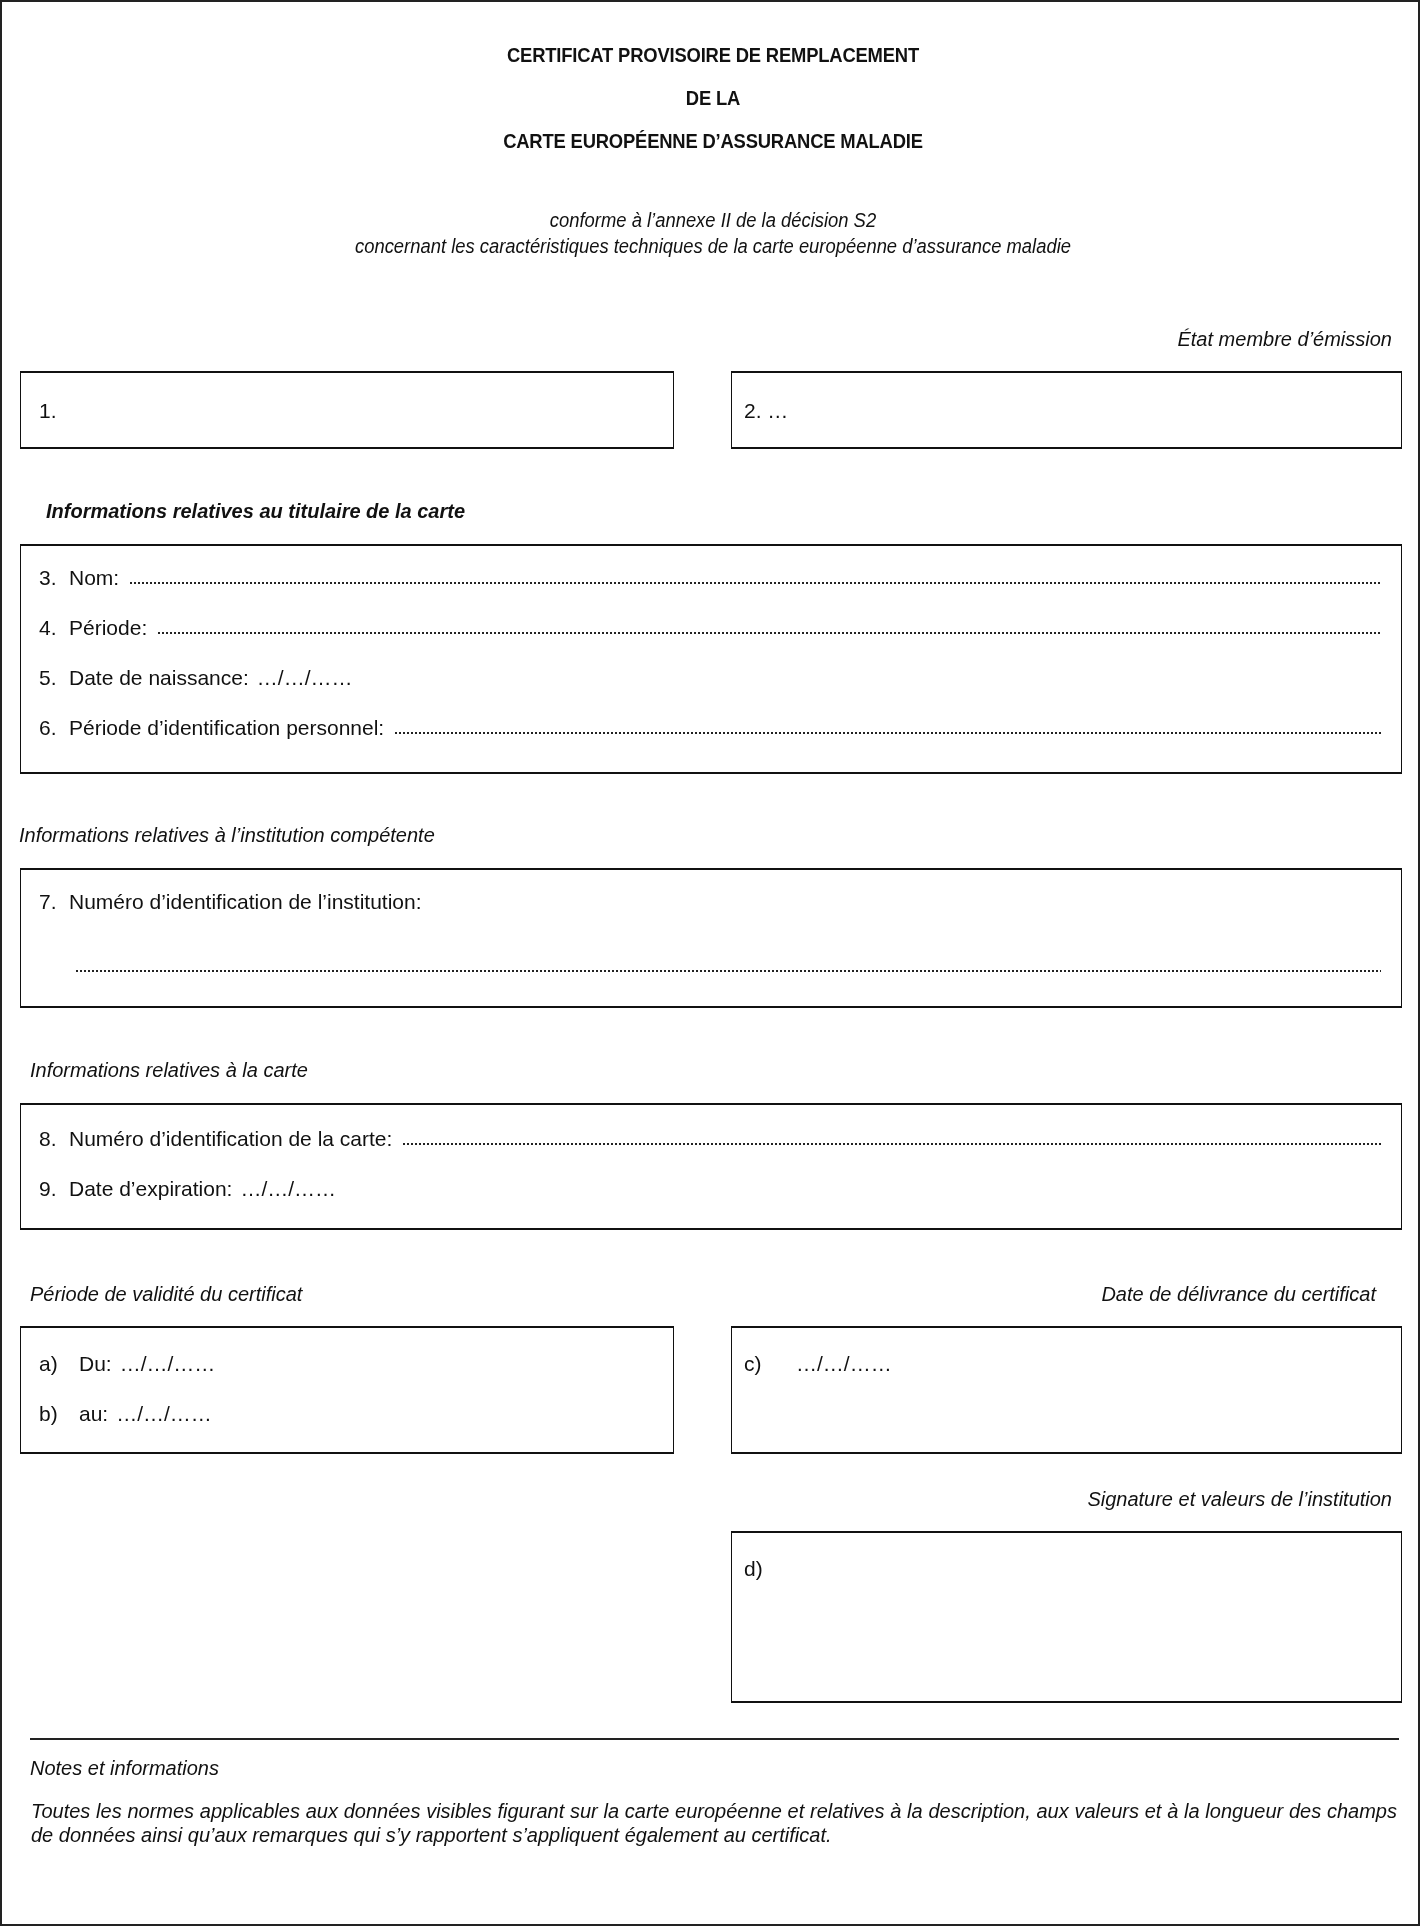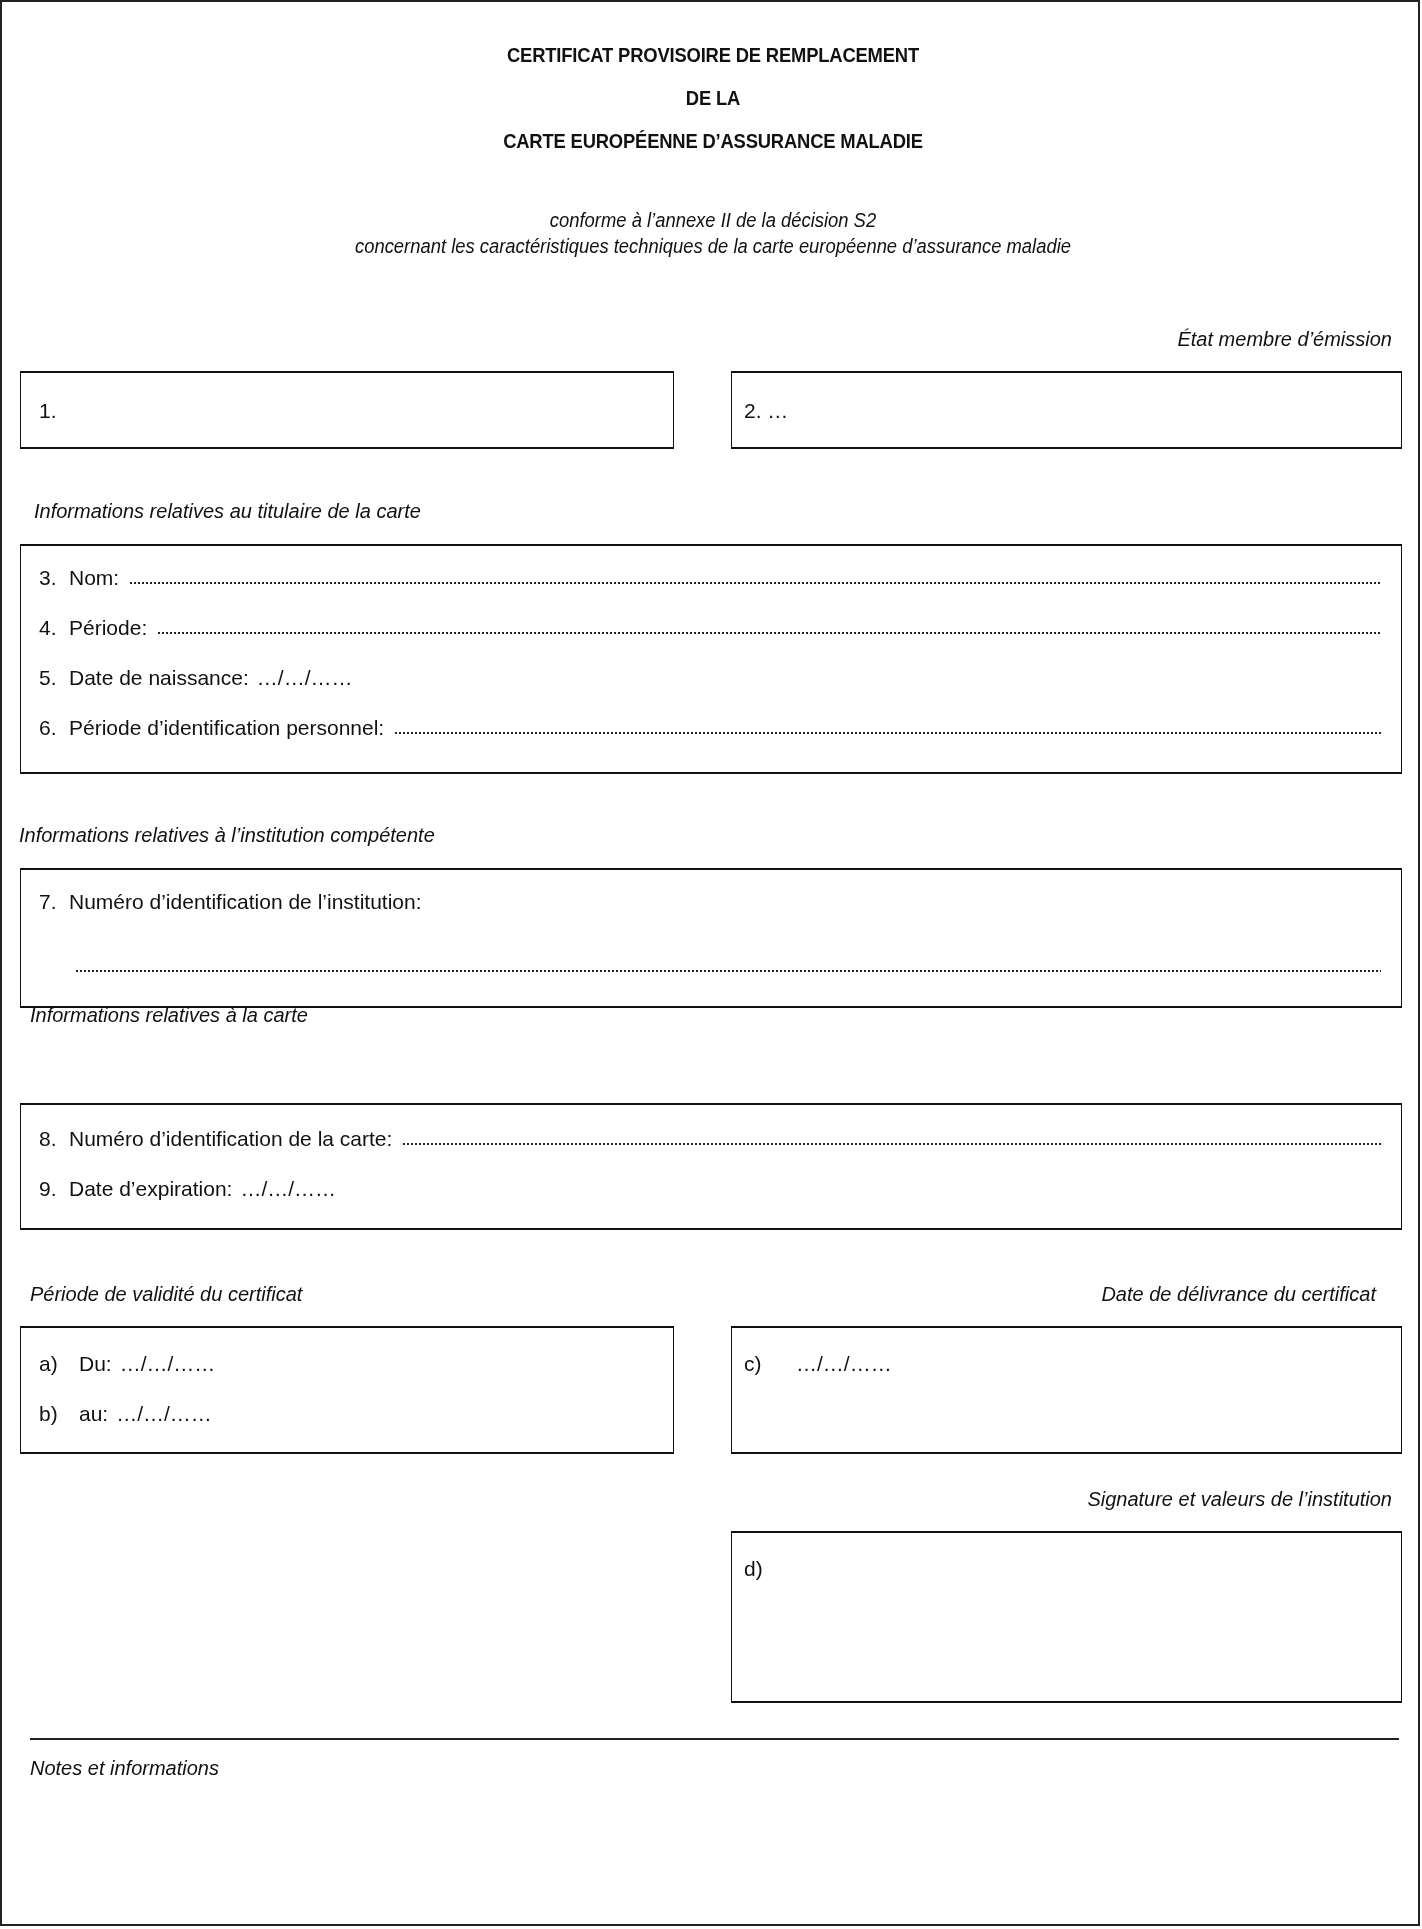--- a/index.html
+++ b/index.html
@@ -67,21 +67,21 @@
     <div class="field" style="left:18px; top:26px;">
       <span>1.</span>
     </div>
   </div>
   <div class="box" style="left:729px; top:369px; width:671px; height:78px;">
     <div class="field" style="left:12px; top:26px;">
       <span>2. …</span>
     </div>
   </div>
 
-  <div class="abs caption" style="top:498px; left:32px;">Informations relatives au titulaire de la carte</div>
+  <div class="abs caption" style="top:498px; left:44px;font-weight:bold;">Informations relatives au titulaire de la carte</div>
 
   <div class="box" style="left:18px; top:542px; width:1382px; height:230px;">
     <div class="field" style="left:18px; right:20px; top:20px;">
       <span class="num" style="width:30px;">3.</span>
       <span>Nom:</span>
       <span class="leader"></span>
     </div>
     <div class="field" style="left:18px; right:20px; top:70px;">
       <span class="num" style="width:30px;">4.</span>
       <span>Période:</span>
@@ -104,21 +104,21 @@
   <div class="box" style="left:18px; top:866px; width:1382px; height:140px;">
     <div class="field" style="left:18px; top:20px;">
       <span class="num" style="width:30px;">7.</span>
       <span>Numéro d’identification de l’institution:</span>
     </div>
     <div class="field" style="left:54px; right:20px; top:84px; height:24px;">
       <span class="leader" style="margin-left:0;"></span>
     </div>
   </div>
 
-  <div class="abs caption" style="top:1002px; left:28px;">Informations relatives à la carte</div>
+  <div class="abs caption" style="top:1057px; left:28px;">Informations relatives à la carte</div>
 
   <div class="box" style="left:18px; top:1101px; width:1382px; height:127px;">
     <div class="field" style="left:18px; right:20px; top:22px;">
       <span class="num" style="width:30px;">8.</span>
       <span>Numéro d’identification de la carte:</span>
       <span class="leader"></span>
     </div>
     <div class="field" style="left:18px; top:72px;">
       <span class="num" style="width:30px;">9.</span>
       <span>Date d’expiration:</span>
@@ -152,14 +152,15 @@
   <div class="abs caption right" style="top:1486px; right:26px;">Signature et valeurs de l’institution</div>
 
   <div class="box" style="left:729px; top:1529px; width:671px; height:172px;">
     <div class="field" style="left:12px; top:24px;">
       <span>d)</span>
     </div>
   </div>
 
   <div class="rule" style="top:1736px;"></div>
   <div class="abs caption" style="top:1755px; left:28px;">Notes et informations</div>
+  <div class="notes-body" style="top:1797px;">Toutes les normes applicables aux données visibles figurant sur la carte européenne et relatives à la description, aux valeurs et à la longueur des champs de données ainsi qu’aux remarques qui s’y rapportent s’appliquent également au certificat.</div>
 
 </div>
 
 </body></html>

